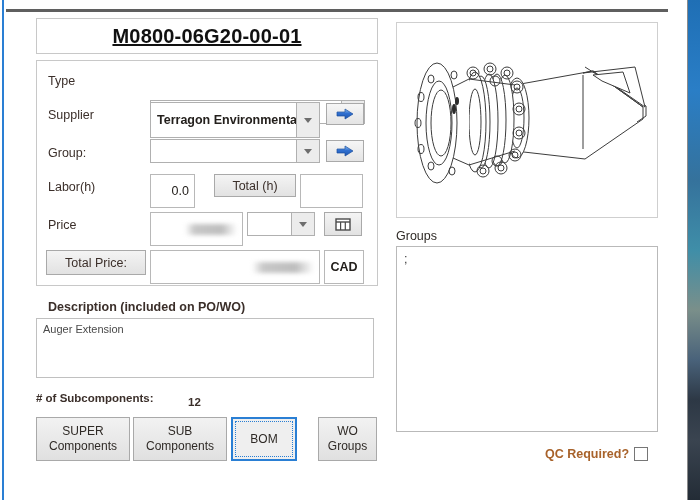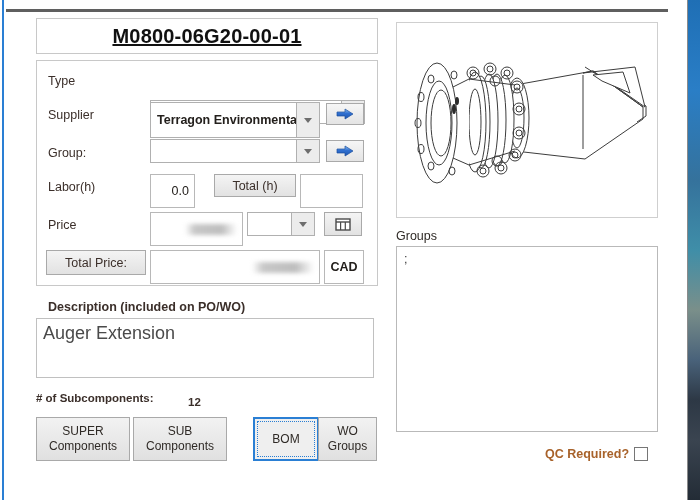--- a/index.html
+++ b/index.html
@@ -43,21 +43,21 @@
   .arrow-btn{position:absolute;box-sizing:border-box;border:1px solid #a9a9a9;
     background:linear-gradient(to bottom,#f6f6f6,#e4e4e4);display:flex;align-items:center;justify-content:center;}
 
   .redact{display:inline-block;height:11px;border-radius:2px;
     background:linear-gradient(90deg,rgba(200,200,200,0),rgba(196,196,196,.95) 18%,rgba(186,186,186,.95) 70%,rgba(210,210,210,0));
     filter:blur(2.2px);}
 
   .desc-label{position:absolute;left:48px;top:300px;font-size:12.5px;color:#3b2f2a;font-weight:bold;}
   .desc-box{position:absolute;left:36px;top:318px;width:338px;height:60px;
     box-sizing:border-box;border:1px solid #c0c0c0;background:#fff;padding:4px 6px;
-    font-size:18px;color:#4a4a4a;}
+    font-size:11px;color:#4a4a4a;}
 
   .subc-label{position:absolute;left:36px;top:392px;font-size:11.5px;color:#3b2f2a;font-weight:bold;}
   .subc-count{position:absolute;left:188px;top:396px;font-size:11.5px;color:#3b2f2a;font-weight:bold;}
 
   .tabbtn{position:absolute;top:417px;height:44px;box-sizing:border-box;
     border:1px solid #a9a9a9;background:linear-gradient(to bottom,#f2f2f2,#e0e0e0);
     display:flex;flex-direction:column;align-items:center;justify-content:center;
     font-size:12px;color:#2f2a26;line-height:15px;text-align:center;}
   .tabbtn.focused{border:2px solid #2a7fd4;background:#efefef;}
   .tabbtn.focused .inner{position:absolute;left:2px;top:2px;right:2px;bottom:2px;
@@ -180,21 +180,21 @@
   <span class="subc-count">12</span>
 
   <div class="tabbtn" style="left:36px;width:94px;">
     <span>SUPER</span>
     <span>Components</span>
   </div>
   <div class="tabbtn" style="left:133px;width:94px;">
     <span>SUB</span>
     <span>Components</span>
   </div>
-  <div class="tabbtn focused" style="left:231px;width:66px;margin-left:22px;">
+  <div class="tabbtn focused" style="left:231px;width:66px;">
     <span class="inner"></span>
     <span>BOM</span>
   </div>
   <div class="tabbtn" style="left:318px;width:59px;">
     <span>WO</span>
     <span>Groups</span>
   </div>
 
   <div class="img-box">
     <svg width="260" height="194" viewBox="0 0 260 194">

